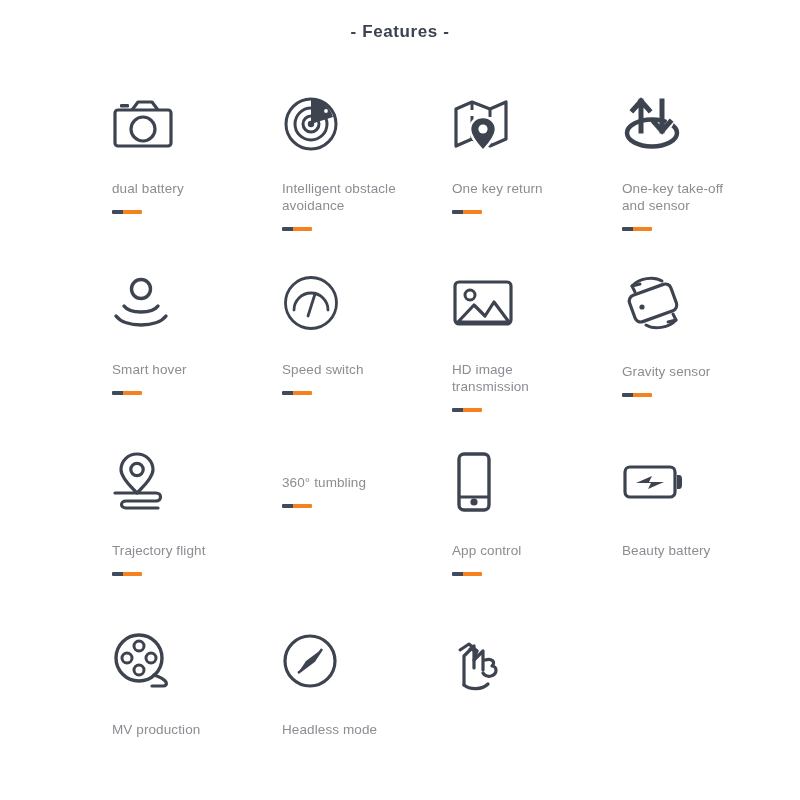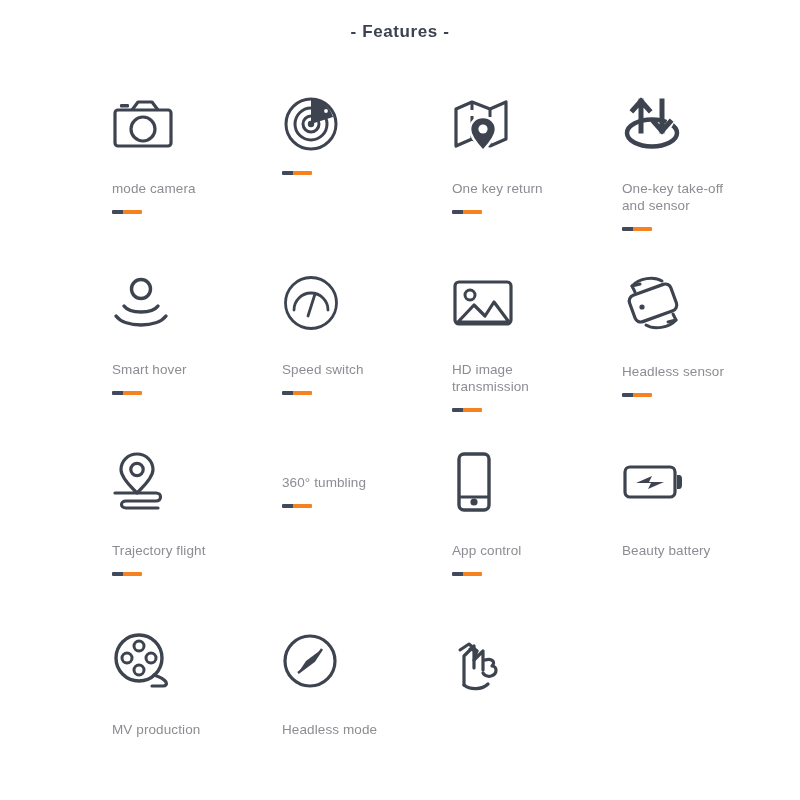--- a/index.html
+++ b/index.html
@@ -89,38 +89,40 @@
 
     <div class="cell row1">
       <div class="icon-box">
         <svg width="62" height="52" viewBox="0 0 62 52">
           <rect x="3" y="12" width="56" height="36" rx="3" ry="3" fill="none" stroke="#3d4450" stroke-width="3.2"></rect>
           <path d="M20 12 L26 4 L40 4 L46 12" fill="none" stroke="#3d4450" stroke-width="3.2" stroke-linejoin="round"></path>
           <circle cx="31" cy="31" r="12" fill="none" stroke="#3d4450" stroke-width="3.2"></circle>
           <rect x="8" y="6" width="9" height="3.4" rx="1.2" fill="#3d4450"></rect>
         </svg>
       </div>
-      <div class="cell-label">mode camera</div>
+      <div class="cell-label">dual battery</div>
       <div class="accent-bar">
         <span class="seg-dark"></span>
         <span class="seg-orange"></span>
       </div>
     </div>
 
     <div class="cell row1">
       <div class="icon-box">
         <svg width="58" height="58" viewBox="0 0 58 58">
           <circle cx="29" cy="29" r="25" fill="none" stroke="#3d4450" stroke-width="3"></circle>
           <circle cx="29" cy="29" r="16" fill="none" stroke="#3d4450" stroke-width="3"></circle>
           <circle cx="29" cy="29" r="8" fill="none" stroke="#3d4450" stroke-width="3"></circle>
           <path d="M29 29 L29 4 A25 25 0 0 1 51 22 Z" fill="#3d4450"></path>
           <circle cx="29" cy="29" r="3.2" fill="#3d4450"></circle>
           <circle cx="44" cy="16" r="1.9" fill="#ffffff"></circle>
         </svg>
       </div>
+      <div class="cell-label">Intelligent obstacle
+avoidance</div>
       <div class="accent-bar">
         <span class="seg-dark"></span>
         <span class="seg-orange"></span>
       </div>
     </div>
 
     <div class="cell row1">
       <div class="icon-box">
         <svg width="58" height="54" viewBox="0 0 58 54">
           <path d="M4 12 L20 5 L38 12 L54 5 L54 42 L38 49 L20 42 L4 49 Z" fill="none" stroke="#3d4450" stroke-width="3.2" stroke-linejoin="round"></path>
@@ -205,21 +207,21 @@
       <div class="icon-box">
         <svg width="64" height="62" viewBox="0 0 64 62">
           <rect x="9" y="17" width="44" height="28" rx="6" ry="6" fill="none" stroke="#3d4450" stroke-width="3.2" transform="rotate(-20 31 31)"></rect>
           <circle cx="20" cy="35" r="2.6" fill="#3d4450"></circle>
           <path d="M10 14 C17 6 32 4 40 9" fill="none" stroke="#3d4450" stroke-width="3" stroke-linecap="round"></path>
           <path d="M10 14 L18 12 M10 14 L13 20" fill="none" stroke="#3d4450" stroke-width="3" stroke-linecap="round"></path>
           <path d="M54 48 C47 56 32 58 24 53" fill="none" stroke="#3d4450" stroke-width="3" stroke-linecap="round"></path>
           <path d="M54 48 L46 50 M54 48 L51 42" fill="none" stroke="#3d4450" stroke-width="3" stroke-linecap="round"></path>
         </svg>
       </div>
-      <div class="cell-label">Headless sensor</div>
+      <div class="cell-label">Gravity sensor</div>
       <div class="accent-bar">
         <span class="seg-dark"></span>
         <span class="seg-orange"></span>
       </div>
     </div>
 
     <div class="cell row3">
       <div class="icon-box">
         <svg width="58" height="62" viewBox="0 0 58 62">
           <path d="M25 3 C34 3 41 10 41 18.6 C41 28 28.5 38 25 42 C21.5 38 9 28 9 18.6 C9 10 16 3 25 3 Z" fill="none" stroke="#3d4450" stroke-width="3.2" stroke-linejoin="round"></path>

